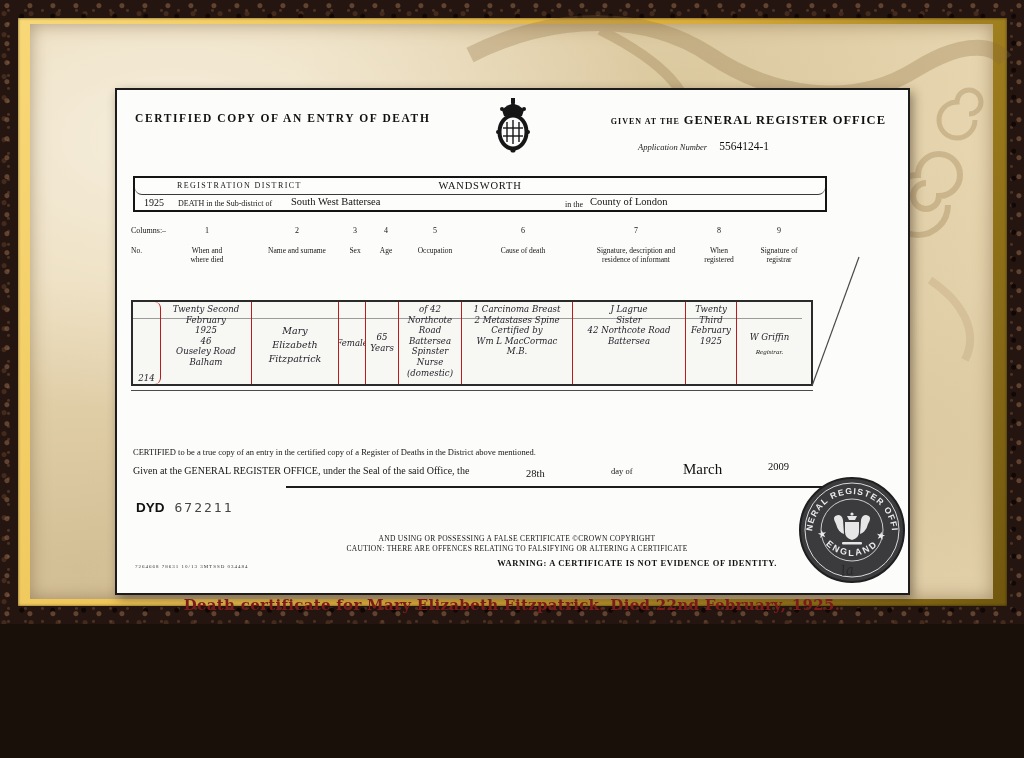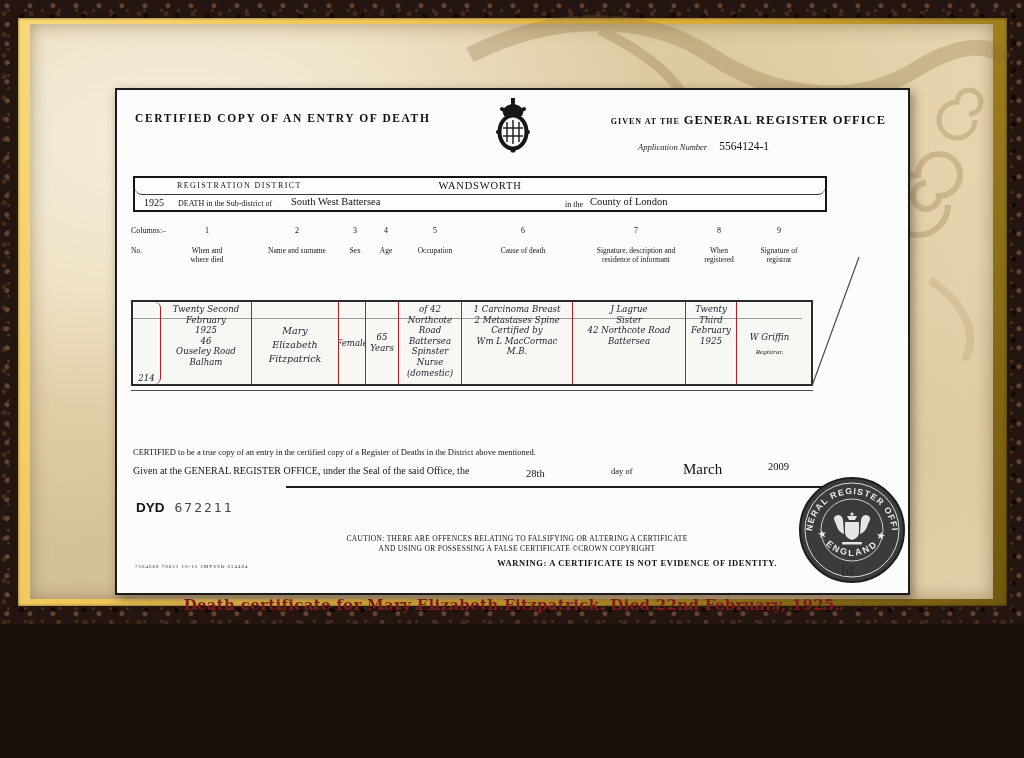--- a/index.html
+++ b/index.html
@@ -260,22 +260,22 @@
       <div class="iss-year">2009</div>
       <div class="seal-rule"></div>
 
       <div class="serial">
         <span class="pfx">DYD</span>
         <span class="num">672211</span>
       </div>
       <div class="see-note">See note overleaf</div>
 
       <div class="caution">
+        <div>AND USING OR POSSESSING A FALSE CERTIFICATE ©CROWN COPYRIGHT</div>
         <div>CAUTION: THERE ARE OFFENCES RELATING TO FALSIFYING OR ALTERING A CERTIFICATE</div>
-        <div>AND USING OR POSSESSING A FALSE CERTIFICATE ©CROWN COPYRIGHT</div>
       </div>
       <div class="warning">WARNING: A CERTIFICATE IS NOT EVIDENCE OF IDENTITY.</div>
       <div class="print-code">7264668 78631 10/13 3MTSSD 034484</div>
       <div class="sd-label">SD</div>
 
       <svg class="seal" width="108" height="108" viewBox="0 0 108 108">
         <circle cx="54" cy="54" r="52" fill="#3b3b3d" stroke="#1f1f1f" stroke-width="2"></circle>
         <circle cx="54" cy="54" r="47" fill="none" stroke="#d9d9d9" stroke-width="1"></circle>
         <circle cx="54" cy="54" r="31" fill="none" stroke="#cfcfcf" stroke-width="1"></circle>
         <defs>

